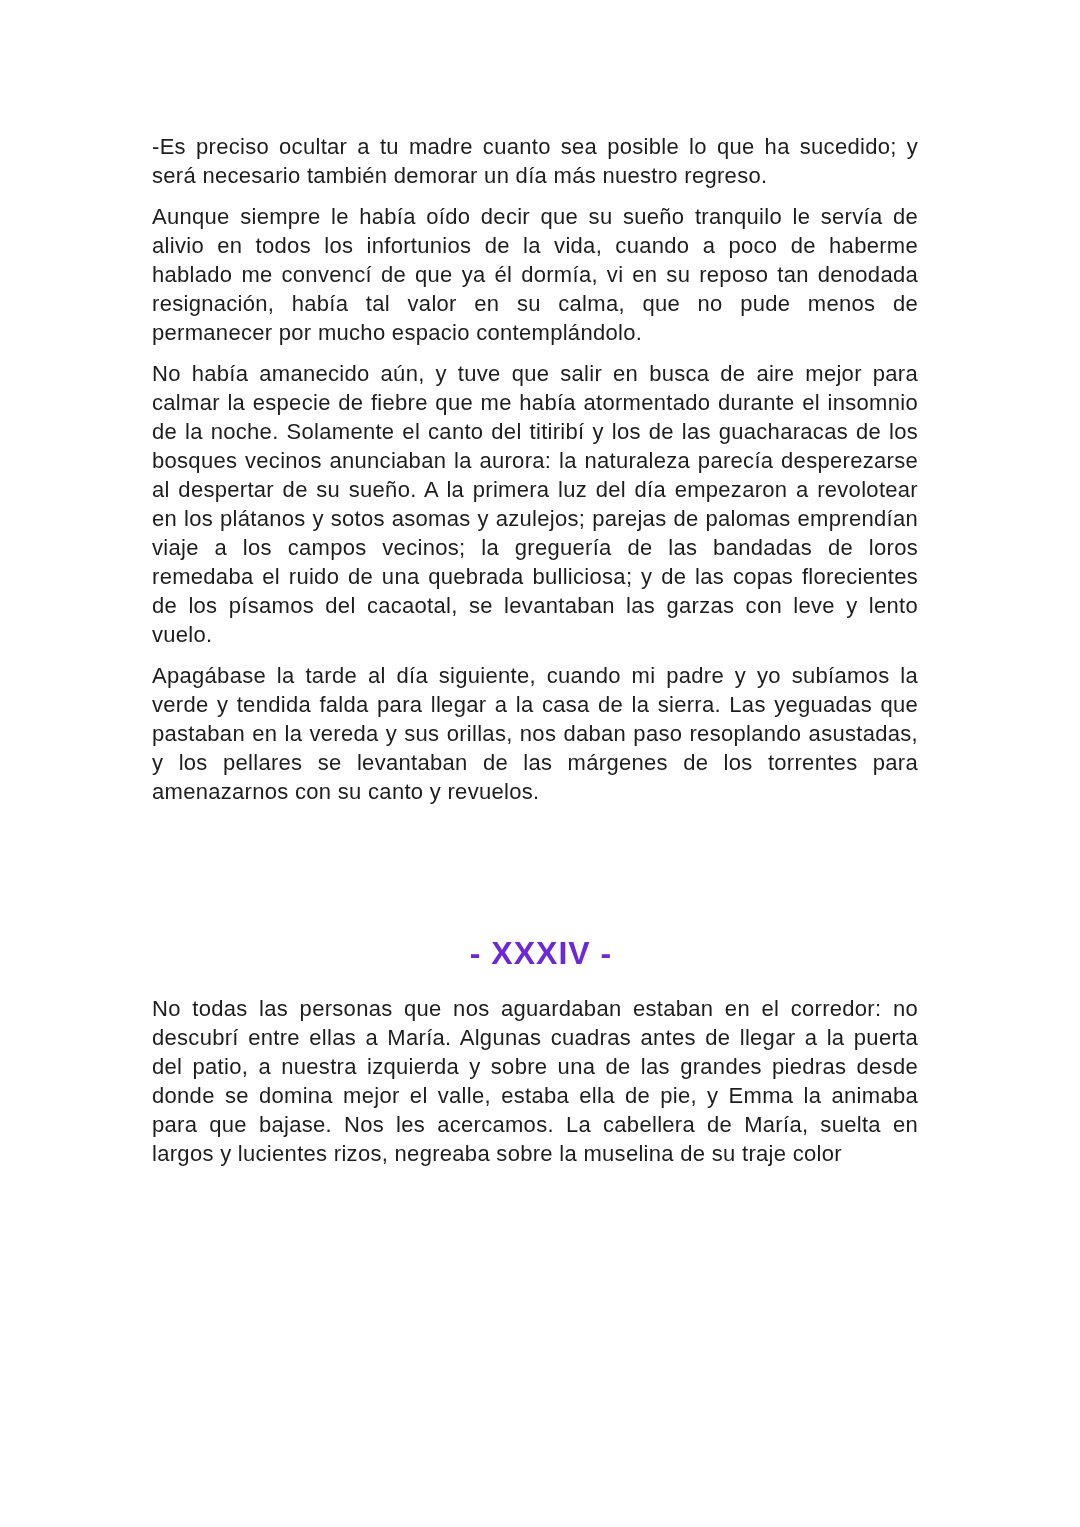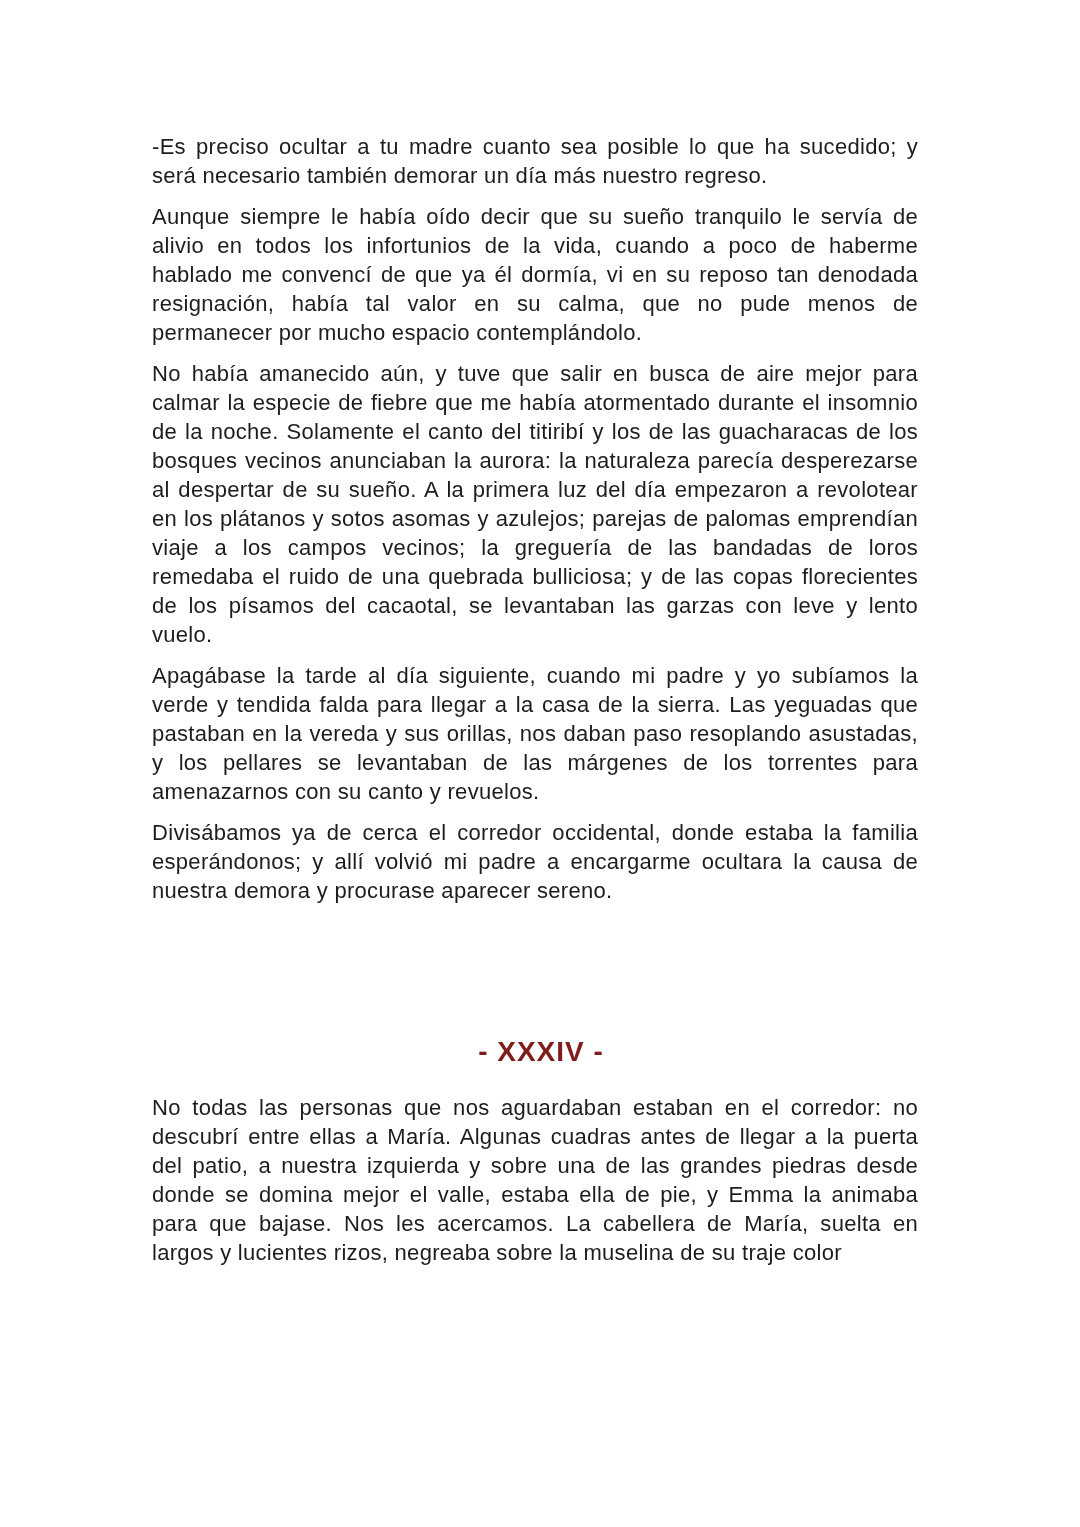--- a/index.html
+++ b/index.html
@@ -25,34 +25,33 @@
   .body-par {
     margin: 0 12px 12px 0;
     font-size: 22px;
     line-height: 29px;
     letter-spacing: 0.3px;
     text-align: justify;
     color: #1d1d1d;
   }
   .chapter-heading {
     margin: 130px 0 24px 0;
-    font-size: 28px;
+    font-size: 32px;
     line-height: 34px;
     font-weight: bold;
     letter-spacing: 1px;
     text-align: center;
-    color: #7f1d1d;
+    color: #6d28d9;
   }
 </style>
 </head>
 <body>
 
 <div class="page">
   <div class="content">
     <p class="body-par">-Es preciso ocultar a tu madre cuanto sea posible lo que ha sucedido; y será necesario también demorar un día más nuestro regreso.</p>
     <p class="body-par">Aunque siempre le había oído decir que su sueño tranquilo le servía de alivio en todos los infortunios de la vida, cuando a poco de haberme hablado me convencí de que ya él dormía, vi en su reposo tan denodada resignación, había tal valor en su calma, que no pude menos de permanecer por mucho espacio contemplándolo.</p>
     <p class="body-par">No había amanecido aún, y tuve que salir en busca de aire mejor para calmar la especie de fiebre que me había atormentado durante el insomnio de la noche. Solamente el canto del titiribí y los de las guacharacas de los bosques vecinos anunciaban la aurora: la naturaleza parecía desperezarse al despertar de su sueño. A la primera luz del día empezaron a revolotear en los plátanos y sotos asomas y azulejos; parejas de palomas emprendían viaje a los campos vecinos; la greguería de las bandadas de loros remedaba el ruido de una quebrada bulliciosa; y de las copas florecientes de los písamos del cacaotal, se levantaban las garzas con leve y lento vuelo.</p>
     <p class="body-par">Apagábase la tarde al día siguiente, cuando mi padre y yo subíamos la verde y tendida falda para llegar a la casa de la sierra. Las yeguadas que pastaban en la vereda y sus orillas, nos daban paso resoplando asustadas, y los pellares se levantaban de las márgenes de los torrentes para amenazarnos con su canto y revuelos.</p>
-    <p class="body-par">Divisábamos ya de cerca el corredor occidental, donde estaba la familia esperándonos; y allí volvió mi padre a encargarme ocultara la causa de nuestra demora y procurase aparecer sereno.</p>
     <h1 class="chapter-heading">- XXXIV -</h1>
     <p class="body-par">No todas las personas que nos aguardaban estaban en el corredor: no descubrí entre ellas a María. Algunas cuadras antes de llegar a la puerta del patio, a nuestra izquierda y sobre una de las grandes piedras desde donde se domina mejor el valle, estaba ella de pie, y Emma la animaba para que bajase. Nos les acercamos. La cabellera de María, suelta en largos y lucientes rizos, negreaba sobre la muselina de su traje color</p>
   </div>
 </div>
 
 </body></html>

